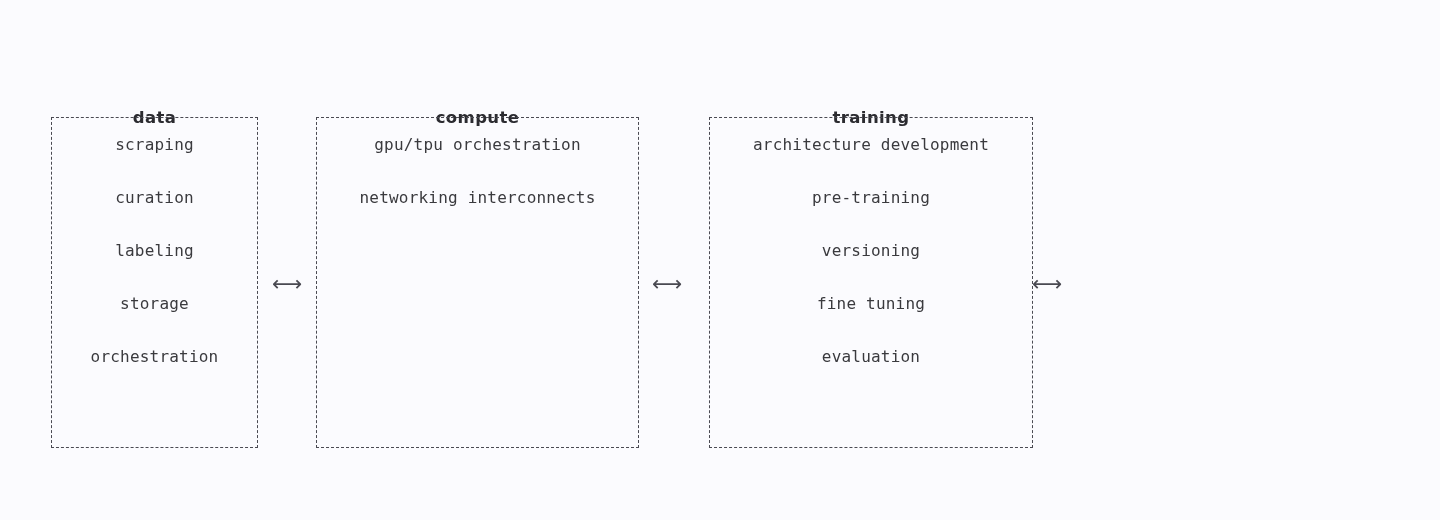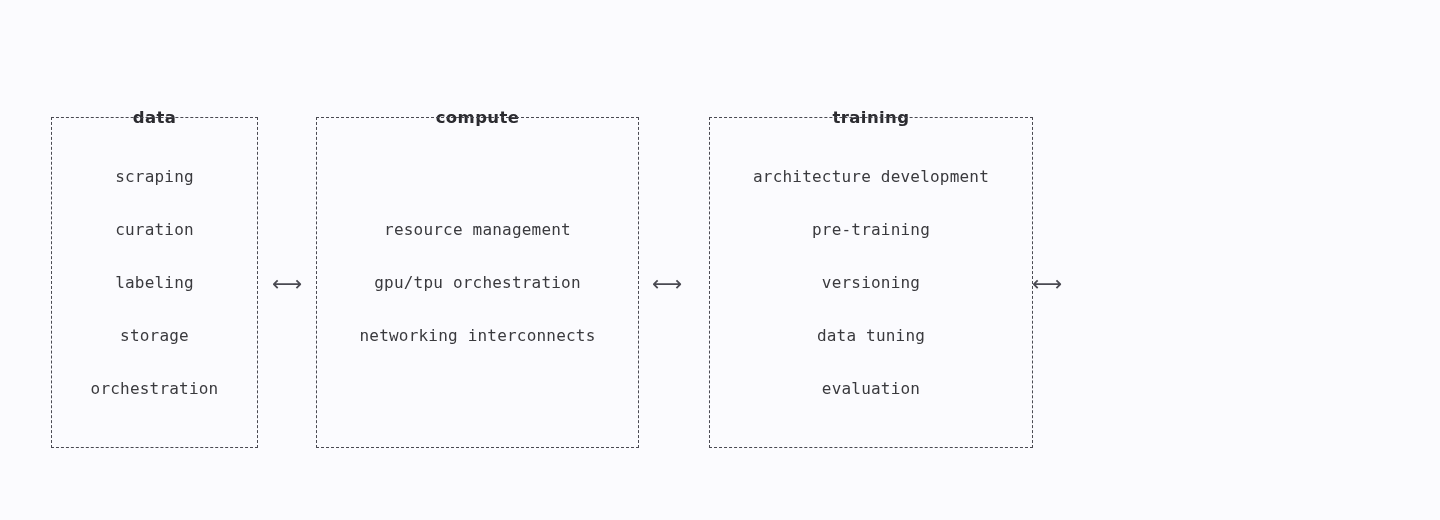--- a/index.html
+++ b/index.html
@@ -46,21 +46,20 @@
     top: 117px;
     left: 0;
     width: 100%;
     height: 331px;
     box-sizing: border-box;
     border: 1.6px dashed #4a4a52;
     background: transparent;
     display: flex;
     flex-direction: column;
     align-items: center;
-    justify-content: center;
   }
 
   .item {
     font-family: "DejaVu Sans Mono", monospace;
     font-size: 16px;
     line-height: 1;
     color: #3a3a3e;
     text-align: center;
     white-space: nowrap;
     letter-spacing: 0.2px;
@@ -97,37 +96,36 @@
     </div>
   </div>
 
   <div class="connector" style="left:258px; width:58px;">
     <span>⟷</span>
   </div>
 
   <div class="column" style="left:316px; width:323px;">
     <div class="col-heading">compute</div>
     <div class="col-box">
-      <div class="item">resource management</div>
       <div class="item">gpu/tpu orchestration</div>
       <div class="item">networking interconnects</div>
     </div>
   </div>
 
   <div class="connector" style="left:639px; width:56px;">
     <span>⟷</span>
   </div>
 
   <div class="column" style="left:709px; width:324px;">
     <div class="col-heading">training</div>
     <div class="col-box">
       <div class="item">architecture development</div>
       <div class="item">pre-training</div>
       <div class="item">versioning</div>
-      <div class="item">data tuning</div>
+      <div class="item">fine tuning</div>
       <div class="item">evaluation</div>
     </div>
   </div>
 
   <div class="connector" style="left:1019px; width:56px;">
     <span>⟷</span>
   </div>
 
   <div class="column" style="left:1075px; width:310px;">
   </div>

